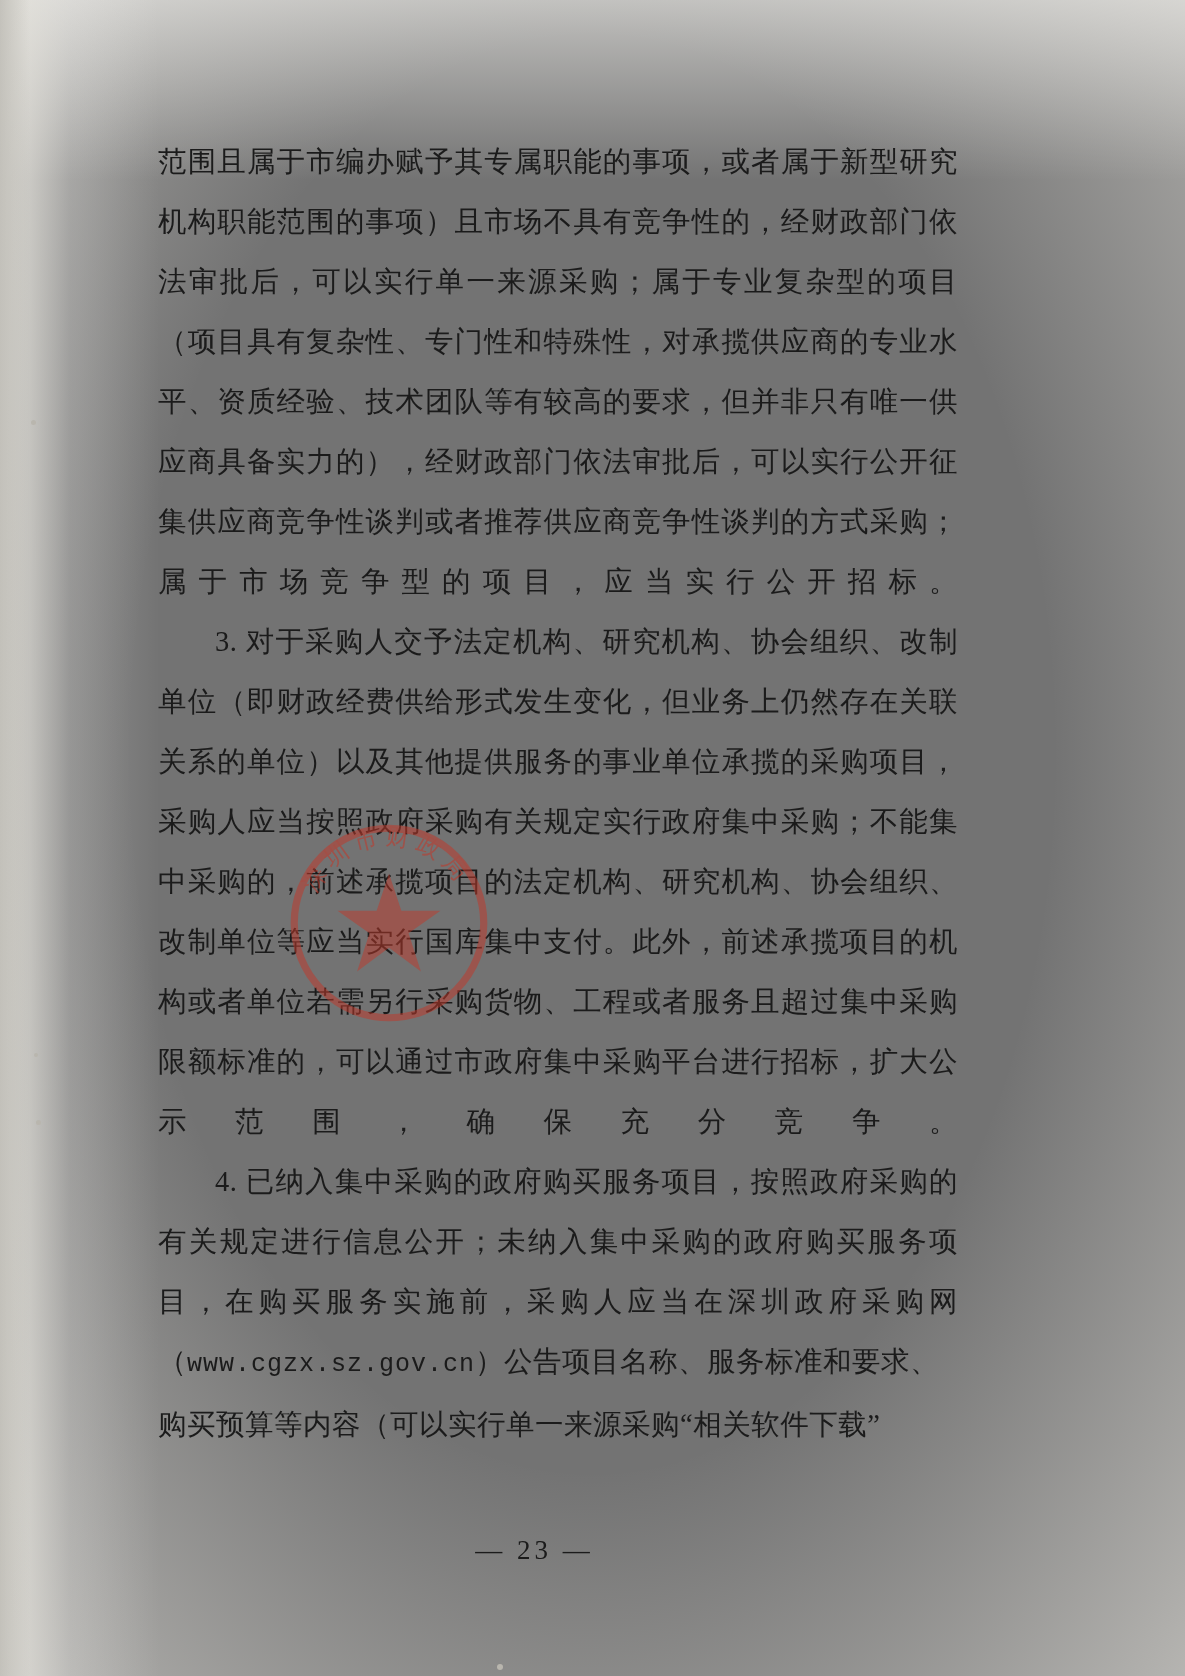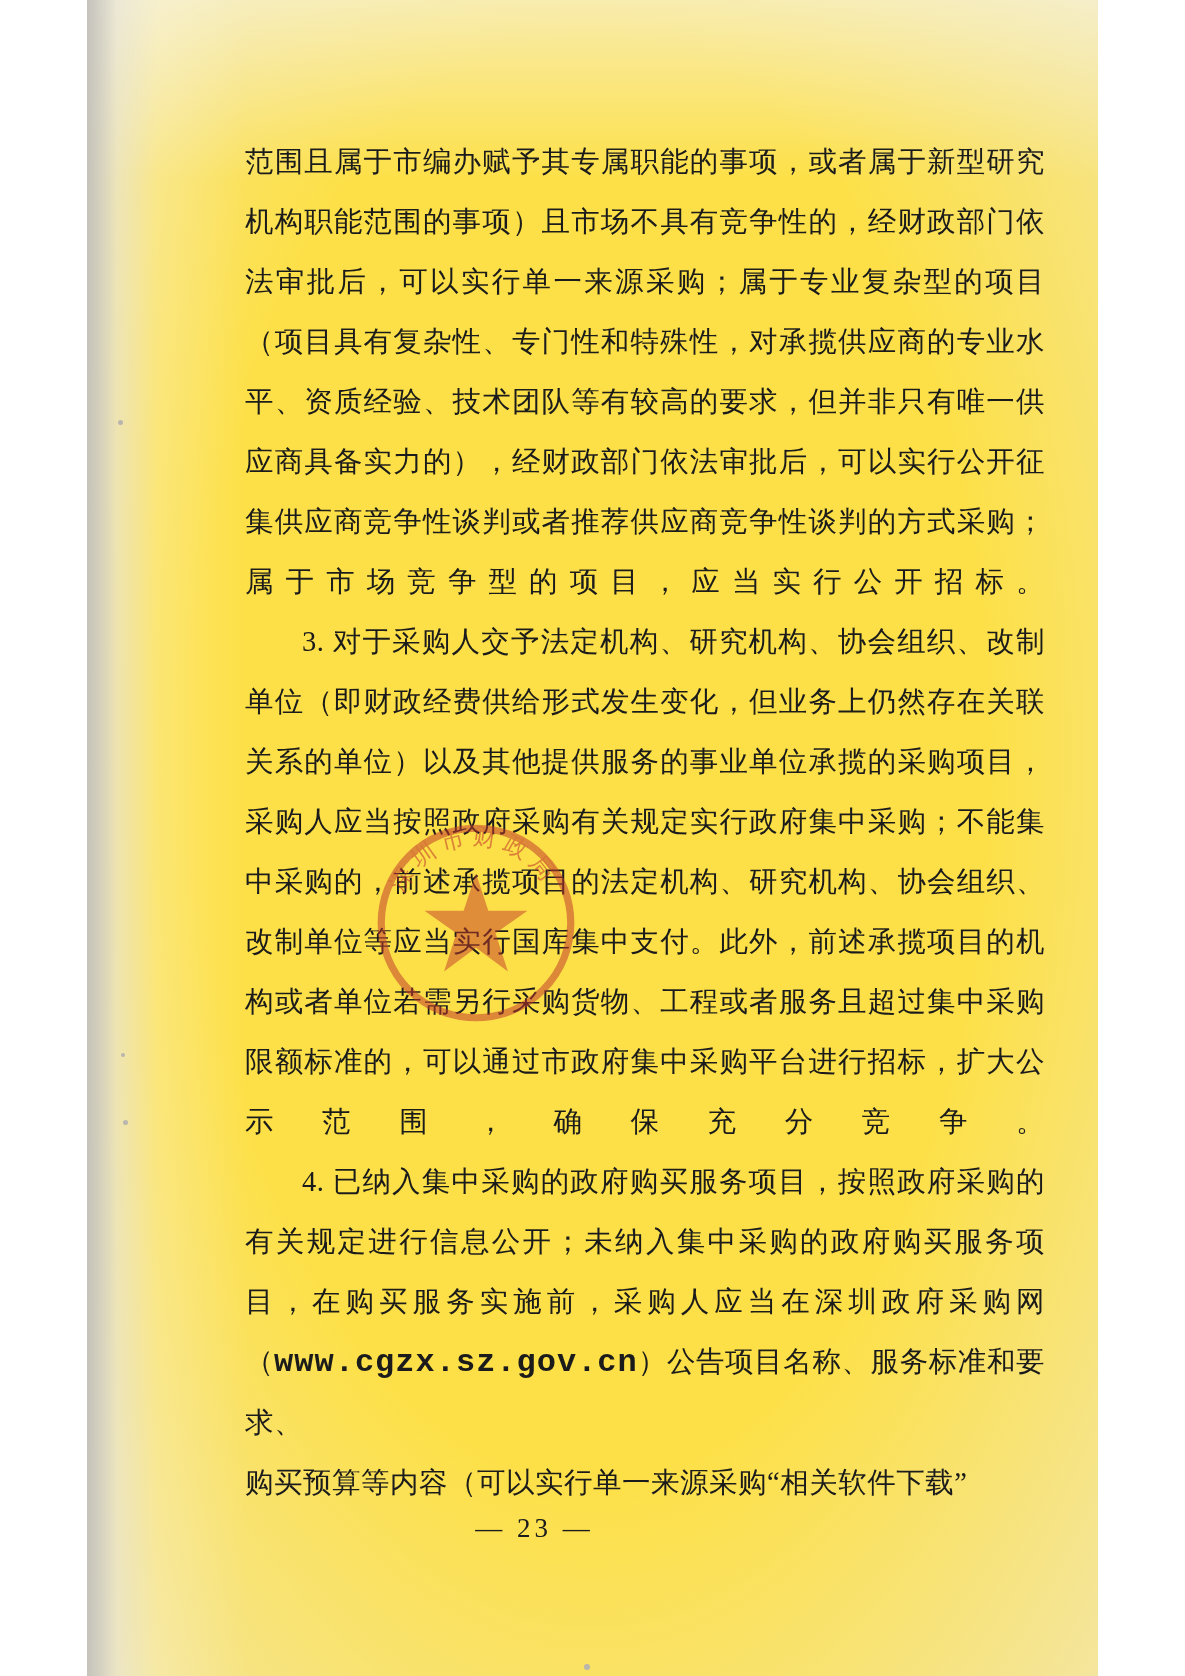--- a/index.html
+++ b/index.html
@@ -2,24 +2,24 @@
 <html lang="zh"><head>
 <meta charset="utf-8">
 <style>
   html, body {
     margin: 0;
     padding: 0;
     background: #ffffff;
   }
   .page {
     position: relative;
-    width: 1011px;
+    width: 1185px;
     height: 1676px;
     margin: 0 auto;
-    background: #fde047;
+    background: #737373;
     overflow: hidden;
     font-family: "Liberation Serif", "DejaVu Serif", serif;
   }
   
   .paper-tint {
     position: absolute;
     inset: 0;
     background:
       linear-gradient(90deg, rgba(228,226,219,0.95) 0px, rgba(250,249,246,0.2) 70px, rgba(255,255,255,0) 160px),
       linear-gradient(180deg, rgba(245,244,240,0.6) 0px, rgba(255,255,255,0) 180px),
@@ -65,41 +65,40 @@
   }
   p.para + p.para {
     margin-top: 0px;
   }
   .para.justify-all {
     text-align-last: justify;
   }
 
   .url-mono {
     font-family: "Liberation Mono", "DejaVu Sans Mono", monospace;
-    font-size: 32px;
+    font-size: 25px;
     letter-spacing: 1px;
-    font-weight: bold;
   }
 
   
   .seal {
     position: absolute;
     left: 286px;
     top: 820px;
     width: 206px;
     height: 206px;
     pointer-events: none;
     opacity: 0.62;
   }
 
   .page-number {
     position: absolute;
     left: 0;
     right: 0;
-    bottom: 132px;
+    bottom: 110px;
     text-align: center;
     padding-right: 116px;
     font-size: 27px;
     letter-spacing: 4px;
     color: #1b1b1b;
     font-family: "Liberation Serif", "DejaVu Serif", serif;
   }
 </style>
 </head>
 <body>

